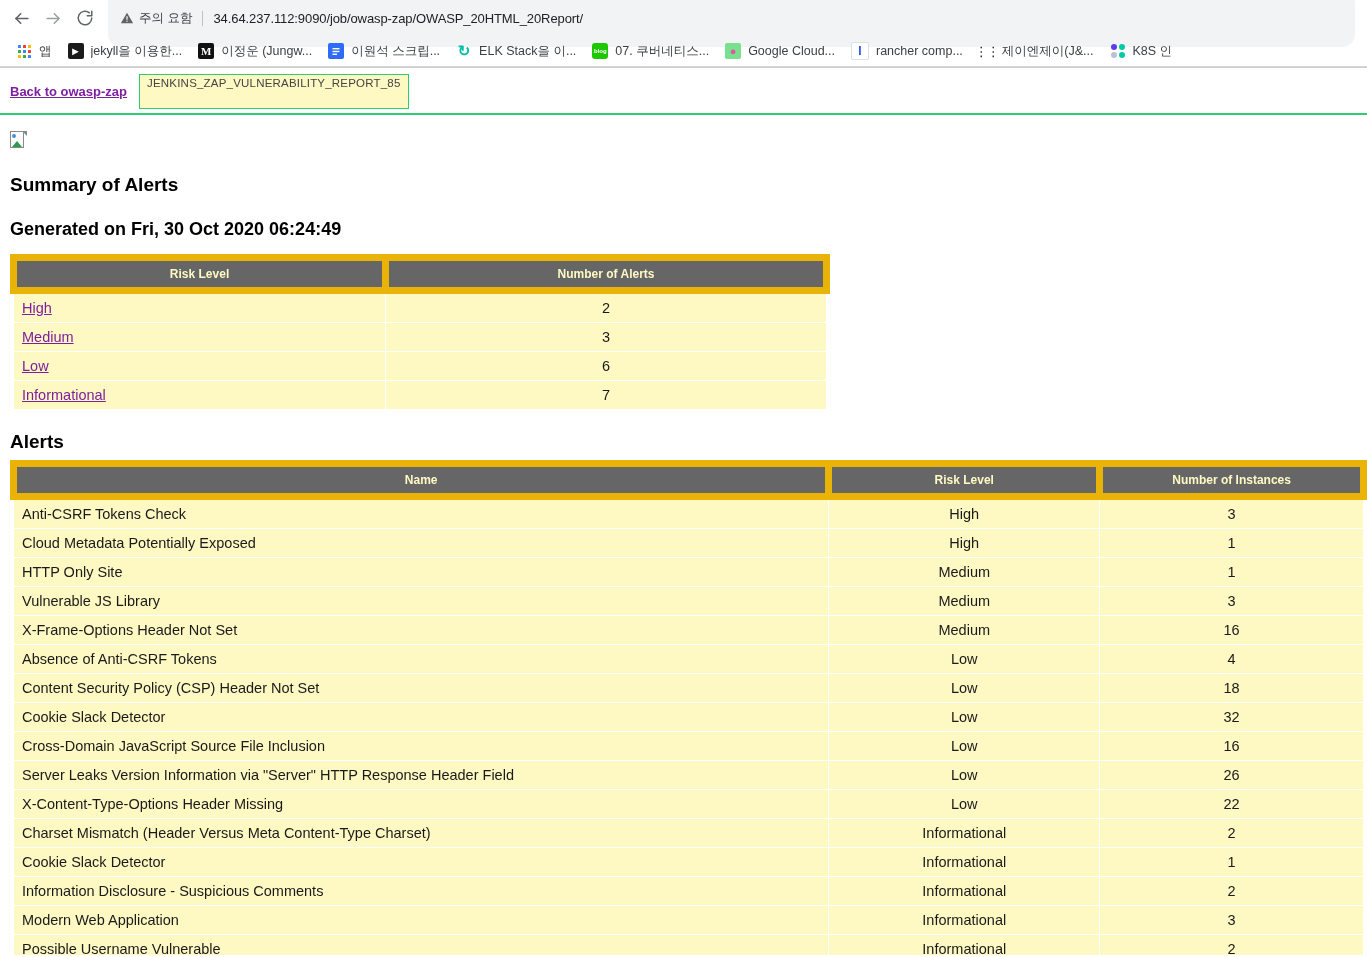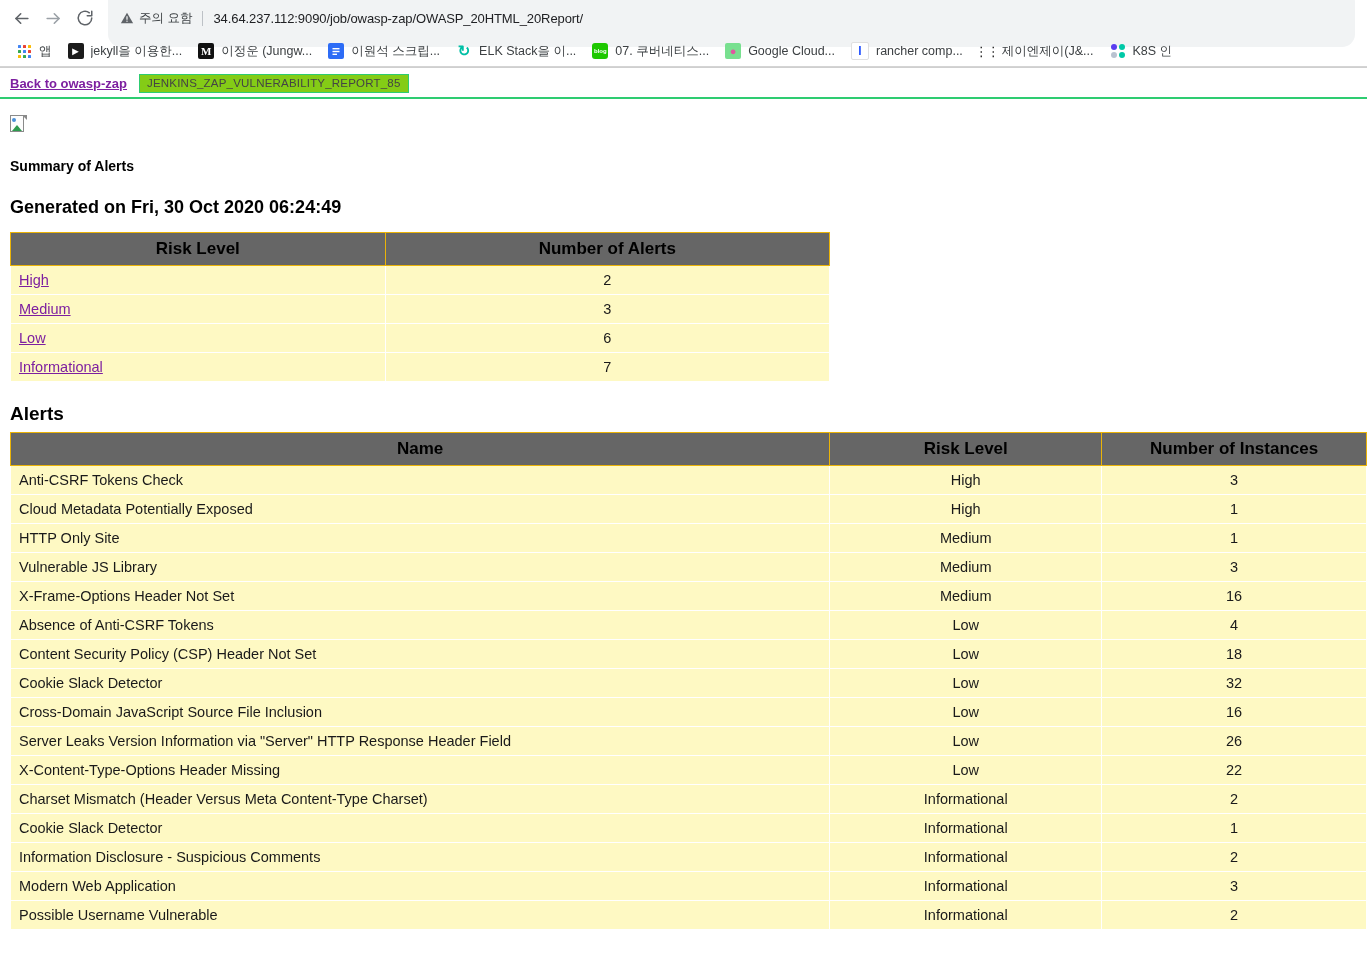--- a/index.html
+++ b/index.html
@@ -156,27 +156,27 @@
   .back-link {
     font-family: "Liberation Sans", sans-serif;
     font-size: 13px;
     font-weight: bold;
     color: #7d1fa0;
     text-decoration: underline;
     white-space: nowrap;
   }
   .report-tag {
     border: 1px solid #2ecc71;
-    padding: 2px 7px 3px 7px;
+    padding: 2px 7px 19px 7px;
     font-family: "Liberation Sans", sans-serif;
     font-size: 11.5px;
     color: #444444;
     letter-spacing: 0.2px;
     white-space: nowrap;
-    background: #84cc16;
+    background: #fef9c3;
   }
 
   .content {
     padding: 0 10px;
   }
 
   h1.report-title {
     font-size: 33px;
     font-weight: bold;
     color: #000000;
@@ -221,21 +221,21 @@
   }
   .broken-img .sky {
     position: absolute;
     left: 2px; top: 3px;
     width: 4px; height: 4px;
     background: #4a90d9;
     border-radius: 50%;
   }
 
   h2.section-title {
-    font-size: 14px;
+    font-size: 19px;
     font-weight: bold;
     color: #000000;
     margin: 24px 0 0 0;
   }
   h3.generated {
     font-size: 18px;
     font-weight: bold;
     color: #000000;
     margin: 23px 0 0 0;
   }
@@ -250,26 +250,26 @@
     border-collapse: collapse;
     border-spacing: 0;
     font-size: 14.5px;
     margin-top: 14px;
   }
   table.summary-table { width: 820px; }
   table.alerts-table { width: 1357px; margin-top: 7px; }
 
   table.zap-table th {
     background: #666666;
-    color: #000000;
+    color: #fef9c3;
     font-weight: bold;
     text-align: center;
     padding: 6px 6px;
-    font-size: 17px;
-    border: 1px solid #eab308;
+    font-size: 12px;
+    border: 7px solid #eab308;
   }
   table.zap-table td {
     background: #fef9c3;
     color: #1a1a1a;
     padding: 6px 8px;
     border: 1px solid #ffffff;
     height: 16px;
   }
   td.col-name { text-align: left; }
   td.col-center { text-align: center; }

